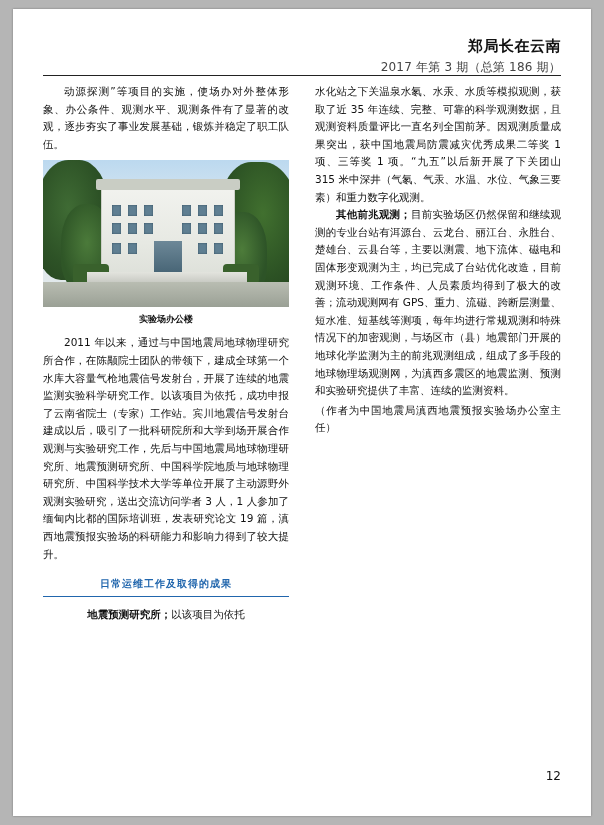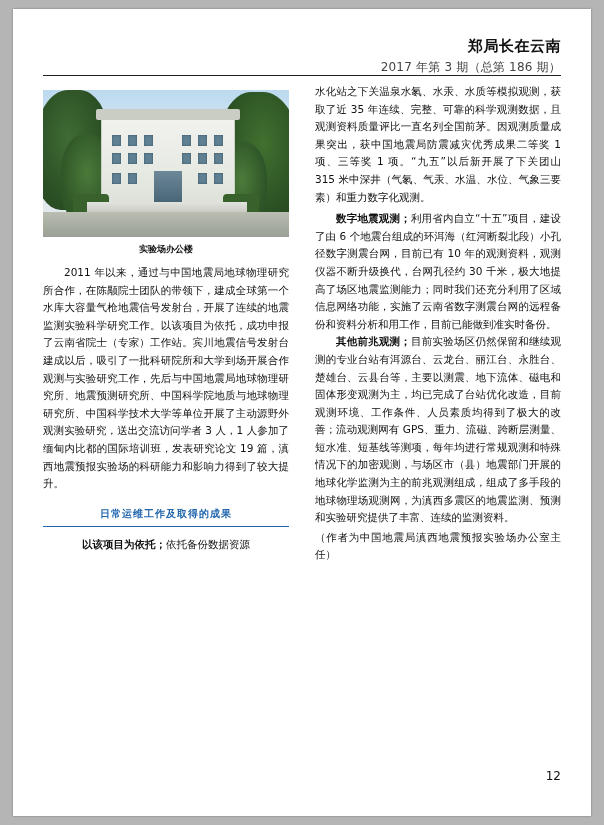--- a/index.html
+++ b/index.html
@@ -223,20 +223,21 @@
     <div class="header">
       <div class="header-title">郑局长在云南</div>
       <div class="header-sub">2017 年第 3 期（总第 186 期）</div>
       <div class="header-rule"></div>
     </div>
 
     <div class="columns">
 
       <div class="col col-left">
 
+        <p class="body">动源探测”等项目的实施，使场办对外整体形象、办公条件、观测水平、观测条件有了显著的改观，逐步夯实了事业发展基础，锻炼并稳定了职工队伍。</p>
 
         <div class="figure">
           <div class="photo">
             <div class="sky"></div>
             <div class="tree-l"></div>
             <div class="tree-l2"></div>
             <div class="tree-r"></div>
             <div class="tree-r2"></div>
             <div class="bldg">
               <div class="roof"></div>
@@ -266,29 +267,28 @@
           <div class="caption">实验场办公楼</div>
         </div>
 
         <p class="body" style="margin-top:8px;">2011 年以来，通过与中国地震局地球物理研究所合作，在陈颙院士团队的带领下，建成全球第一个水库大容量气枪地震信号发射台，开展了连续的地震监测实验科学研究工作。以该项目为依托，成功申报了云南省院士（专家）工作站。宾川地震信号发射台建成以后，吸引了一批科研院所和大学到场开展合作观测与实验研究工作，先后与中国地震局地球物理研究所、地震预测研究所、中国科学院地质与地球物理研究所、中国科学技术大学等单位开展了主动源野外观测实验研究，送出交流访问学者 3 人，1 人参加了缅甸内比都的国际培训班，发表研究论文 19 篇，滇西地震预报实验场的科研能力和影响力得到了较大提升。</p>
 
         <div class="sec-head">日常运维工作及取得的成果</div>
         <div class="sec-rule-wrap">
             <div class="sec-rule"></div>
           </div>
 
-        <p class="subhead-line"><span class="bold-run">以该项目为依托；</span><span>依托备份数据资源</span></p>
+        <p class="subhead-line"><span class="bold-run">地震预测研究所；</span><span>以该项目为依托</span></p>
 
       </div>
 
       <div class="col col-right">
 
         <p class="body noindent">水化站之下关温泉水氡、水汞、水质等模拟观测，获取了近 35 年连续、完整、可靠的科学观测数据，且观测资料质量评比一直名列全国前茅。因观测质量成果突出，获中国地震局防震减灾优秀成果二等奖 1 项、三等奖 1 项。“九五”以后新开展了下关团山 315 米中深井（气氡、气汞、水温、水位、气象三要素）和重力数字化观测。</p>
 
-        <p class="body" style="margin-top:4px;"><span class="bold-run">数字地震观测；</span><span>利用省内自立“十五”项目，建设了由 6 个地震台组成的环洱海（红河断裂北段）小孔径数字测震台网，目前已有 10 年的观测资料，观测仪器不断升级换代，台网孔径约 30 千米，极大地提高了场区地震监测能力；同时我们还充分利用了区域信息网络功能，实施了云南省数字测震台网的远程备份和资料分析和用工作，目前已能做到准实时备份。</span></p>
 
 
         <p class="body"><span class="bold-run">其他前兆观测；</span><span>目前实验场区仍然保留和继续观测的专业台站有洱源台、云龙台、丽江台、永胜台、楚雄台、云县台等，主要以测震、地下流体、磁电和固体形变观测为主，均已完成了台站优化改造，目前观测环境、工作条件、人员素质均得到了极大的改善；流动观测网有 GPS、重力、流磁、跨断层测量、短水准、短基线等测项，每年均进行常规观测和特殊情况下的加密观测，与场区市（县）地震部门开展的地球化学监测为主的前兆观测组成，组成了多手段的地球物理场观测网，为滇西多震区的地震监测、预测和实验研究提供了丰富、连续的监测资料。</span></p>
 
         <p class="byline">（作者为中国地震局滇西地震预报实验场办公室主任）</p>
 
       </div>
     </div>
 
     <div class="folio">12</div>

